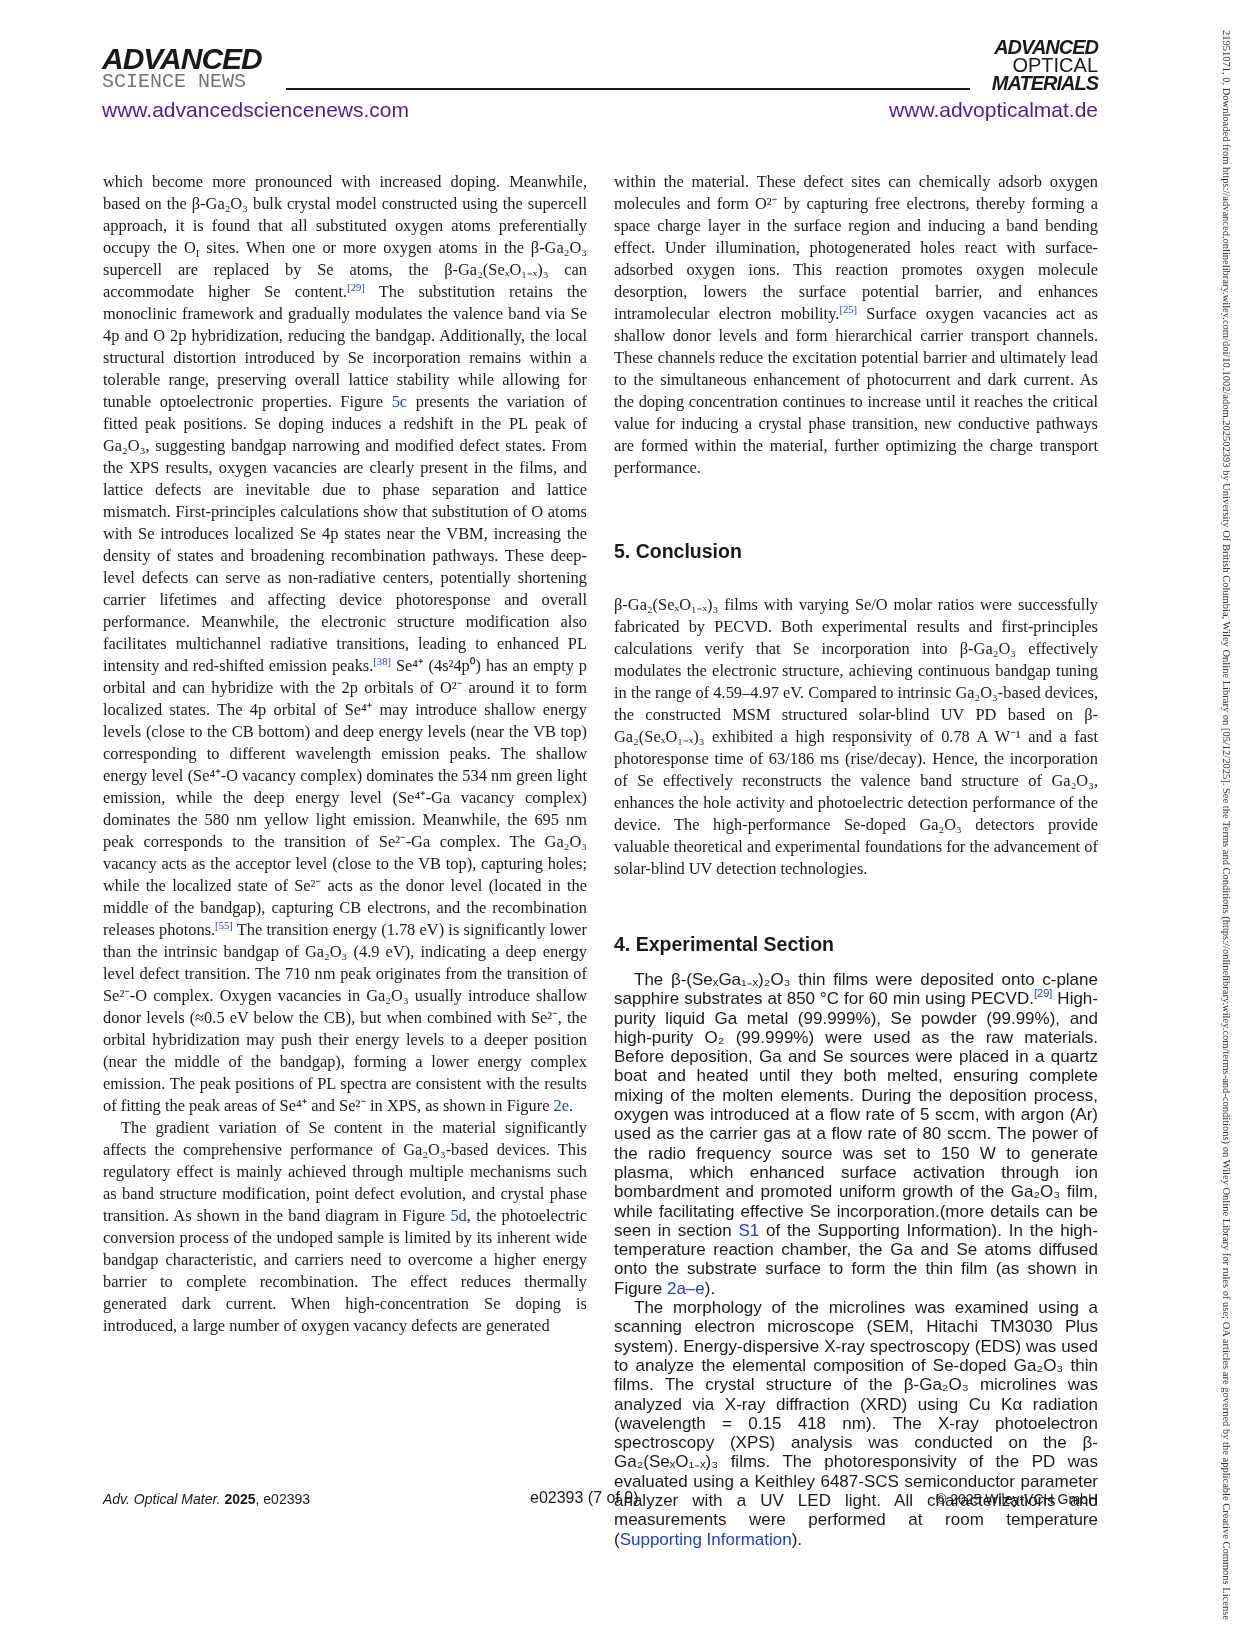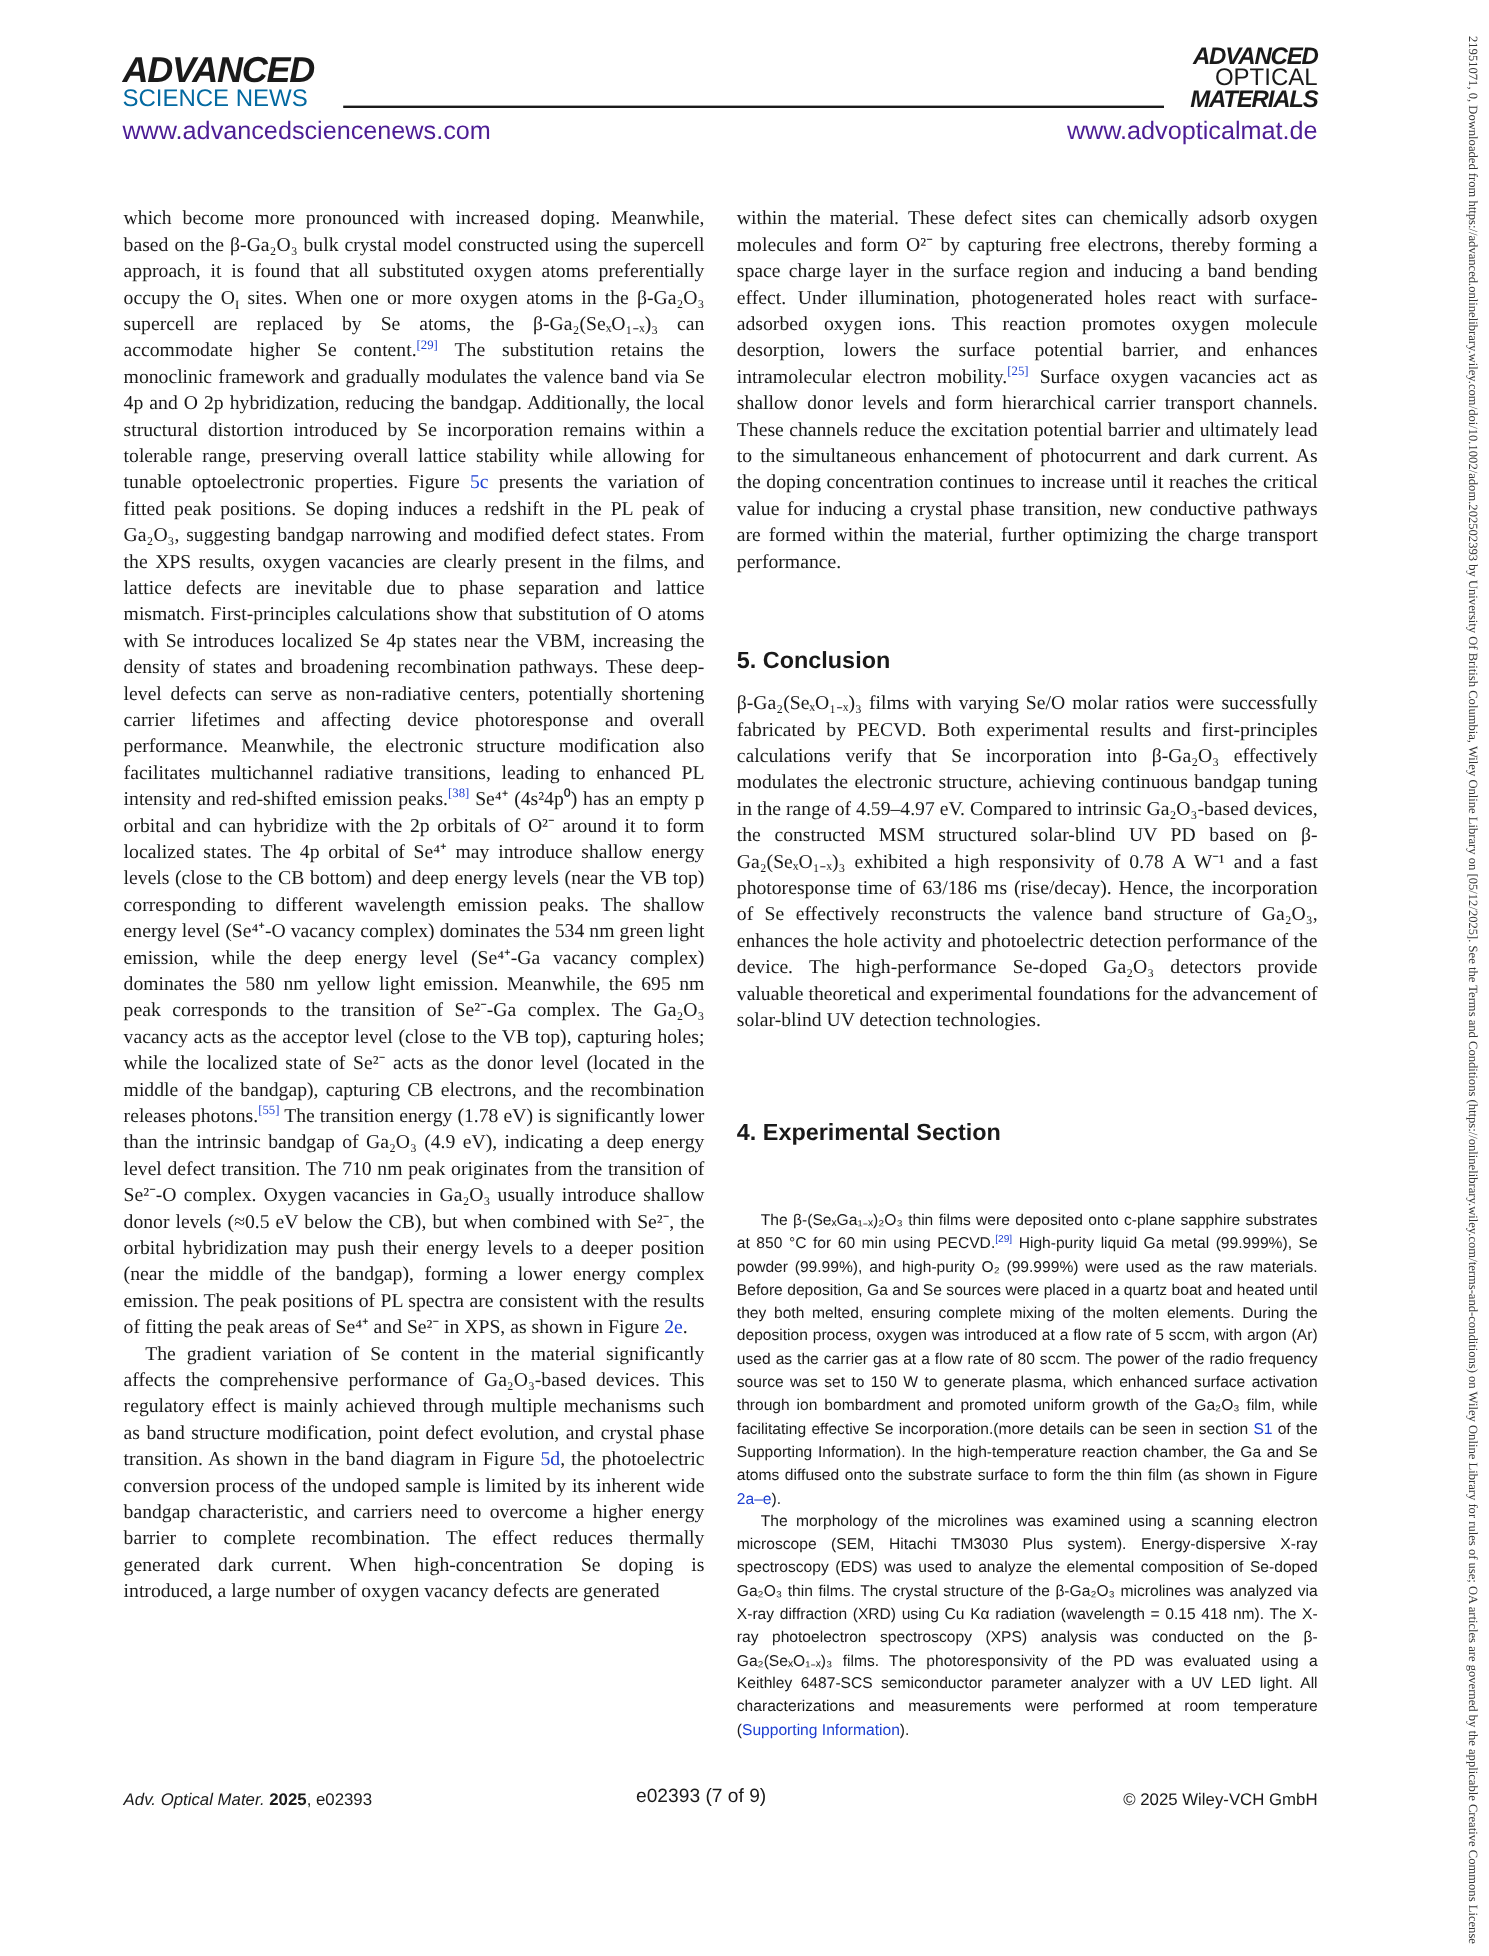--- a/index.html
+++ b/index.html
@@ -1,43 +1,43 @@
 <!DOCTYPE html>
 <html><head>
 <meta charset="utf-8">
 <style>
   html, body { margin:0; padding:0; background:#ffffff; }
   body { width:1241px; height:1630px; position:relative; overflow:hidden; color:#1a1a1a; }
 
   
   .hdr-left { position:absolute; left:102px; top:46px; }
   .logo-adv { font-family:"Liberation Sans", sans-serif; font-weight:bold; font-style:italic; font-size:30px; letter-spacing:-1px; line-height:26px; color:#1a1a1a; }
-  .logo-news { font-family:Liberation Sans, sans-serif; font-size:20px; line-height:20px; color:#0369a1; }
+  .logo-news { font-family:Liberation Mono, monospace; font-size:20px; line-height:20px; color:#737373; }
   .hdr-rule { position:absolute; left:286px; top:88px; width:684px; height:2px; background:#1a1a1a; }
   .hdr-right { position:absolute; right:143px; top:38px; text-align:right; }
   .r-adv { font-family:"Liberation Sans", sans-serif; font-weight:bold; font-style:italic; font-size:20px; line-height:18px; letter-spacing:-1px; }
   .r-opt { font-family:"Liberation Sans", sans-serif; font-size:20px; line-height:18px; }
   .r-mat { font-family:"Liberation Sans", sans-serif; font-weight:bold; font-style:italic; font-size:20px; line-height:18px; letter-spacing:-1px; }
   .url { position:absolute; top:98px; font-family:"Liberation Sans", sans-serif; font-size:21px; color:#4c1d95; text-decoration:none; }
   .url-left { left:102px; }
   .url-right { right:143px; }
 
   
   .col { position:absolute; top:149px; width:484px; font-family:"Liberation Serif", serif; font-size:16.4px; line-height:22px; text-align:justify; hyphens:auto;margin-top:22px; }
   .col-left { left:103px; }
   .col-right { left:614px; }
   .col p { margin:0; }
   .col p.indent { text-indent:18px; }
   .link { color:#1d3fd1; }
   sup, sub { font-size:0.65em; line-height:0; }
   .h { font-family:"Liberation Sans", sans-serif; font-weight:bold; font-size:19.5px; margin:0; }
   .h-concl { position:absolute; left:614px; top:540px; }
   .h-exp { position:absolute; left:614px; top:933px; }
-  .concl-body { position:absolute; left:614px; top:575px; width:484px; font-family:"Liberation Serif", serif; font-size:16.4px; line-height:22px; text-align:justify; }
-  .exp-body { position:absolute; left:614px; top:970px; width:484px; font-family:"Liberation Sans", sans-serif; font-size:13px; line-height:19.3px; text-align:justify; color:#1a1a1a;margin-top:37px; }
+  .concl-body { position:absolute; left:614px; top:594px; width:484px; font-family:"Liberation Serif", serif; font-size:16.4px; line-height:22px; text-align:justify; }
+  .exp-body { position:absolute; left:614px; top:970px; width:484px; font-family:"Liberation Sans", sans-serif; font-size:17px; line-height:19.3px; text-align:justify; color:#1a1a1a; }
   .exp-body p { margin:0; text-indent:20px; }
 
   
   .ftr { position:absolute; top:1491px; font-size:14px; }
   .ftr-left { left:103px; font-family:"Liberation Sans", sans-serif; }
   .ftr-center { left:530px; font-family:"Liberation Sans", sans-serif; font-size:16px; top:1489px; }
   .ftr-right { right:143px; font-family:"Liberation Sans", sans-serif; }
 
   
   .side { position:absolute; left:1232px; top:30px; transform-origin:0 0; transform:rotate(90deg); white-space:nowrap; font-family:"Liberation Serif", serif; font-size:10.5px; color:#333; }

